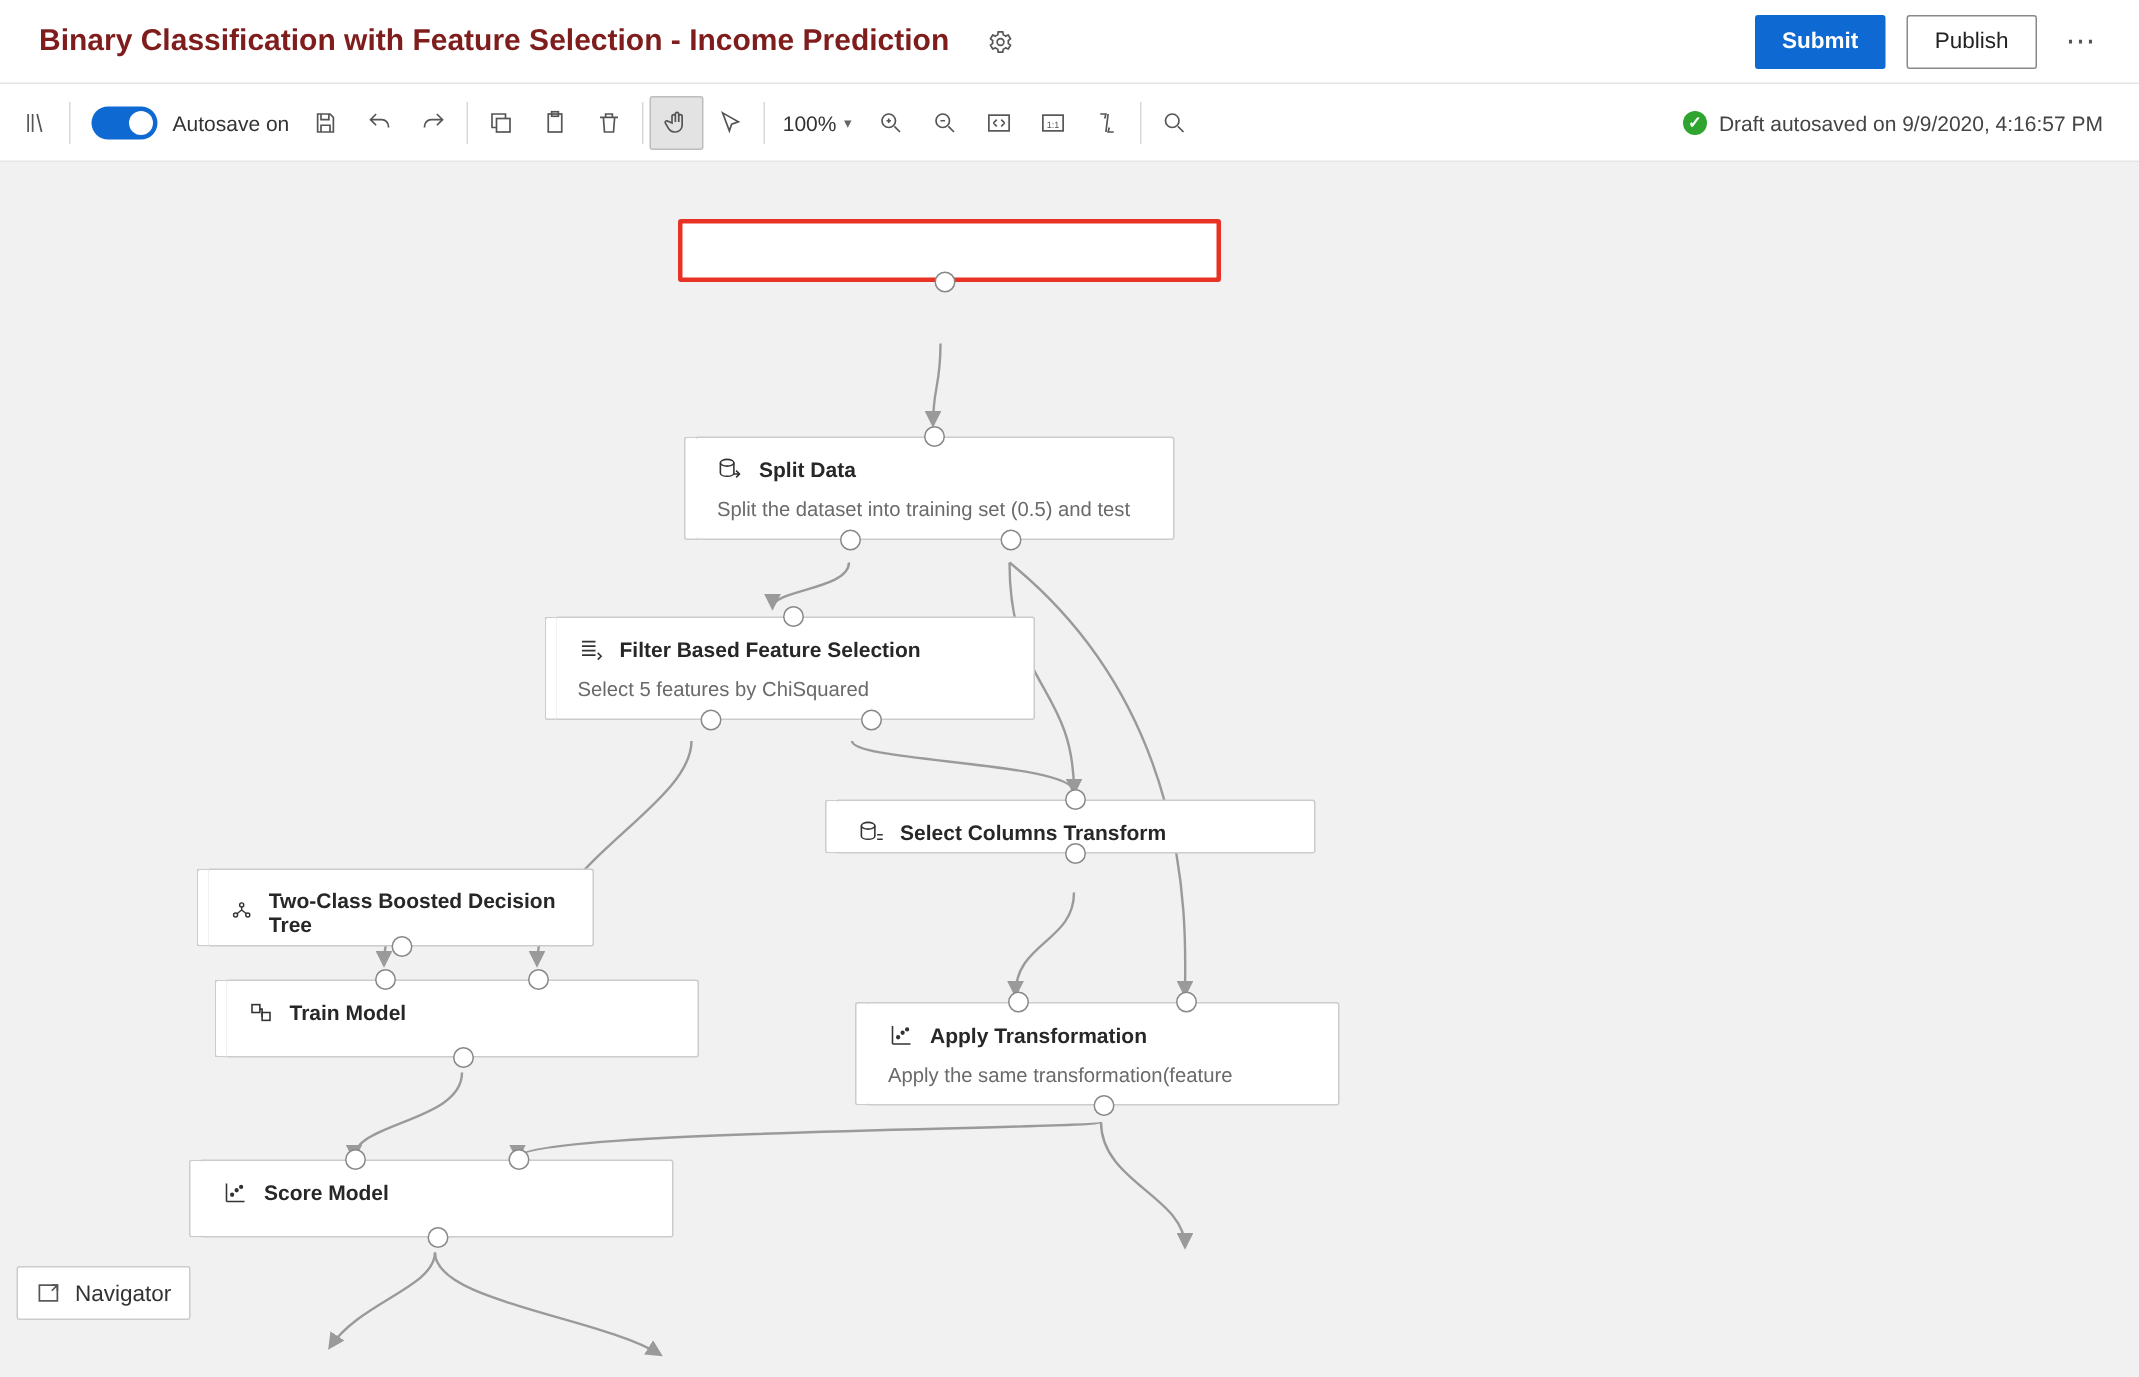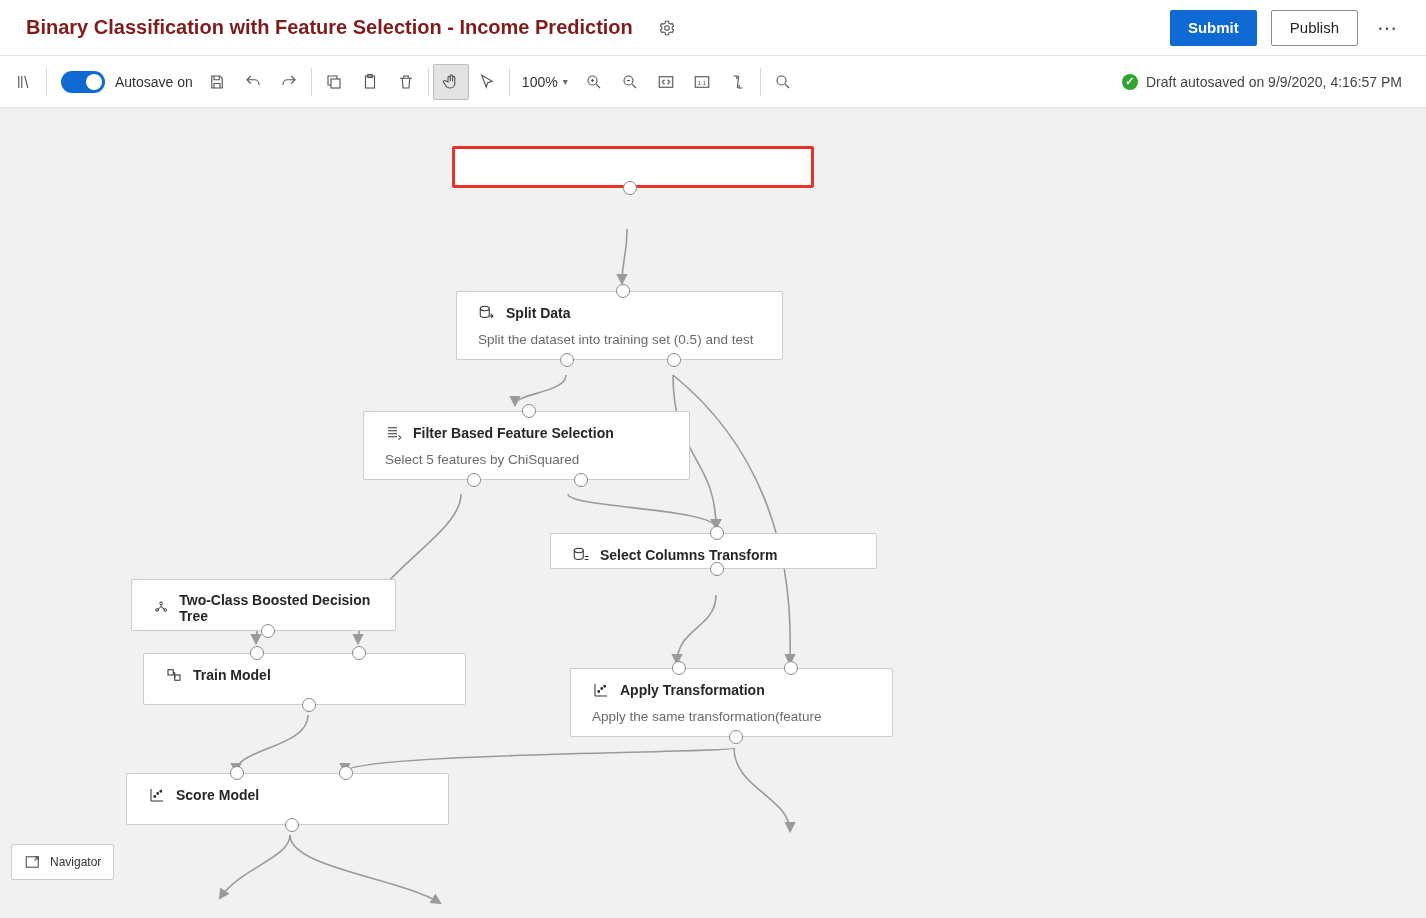--- a/index.html
+++ b/index.html
@@ -48,21 +48,21 @@
   .node .tab { position:absolute; left:-8px; top:-1px; bottom:-1px; width:8px; background:#fff; border:1px solid #ccc; border-right:none; border-radius:2px 0 0 2px;}
   .node.highlight-border { border:3px solid #e93226; padding:18px 14px;}
   .node.highlight-border .inner { border:1px solid #ccc; padding:12px 14px; position:relative;}
   .node.highlight-border .inner .tab { position:absolute; left:-8px; top:-1px; bottom:-1px; width:8px; background:#fff; border:1px solid #ccc; border-right:none;}
   .port {
     position:absolute; width:14px; height:14px; background:#fff; border:1.5px solid #888; border-radius:50%;
   }
   
   .navigator {
     position:absolute; left:11px; bottom:38px; background:#fff; border:1px solid #ccc; border-radius:2px;
-    padding:8px 12px; display:flex; align-items:center; gap:8px; font-size:12px; color:#333; cursor:pointer;
+    padding:8px 12px; display:flex; align-items:center; gap:8px; font-size:15px; color:#333; cursor:pointer;
   }
   
   svg.icon { width:18px; height:18px; stroke:#555; fill:none; stroke-width:1.5;}
   svg.nicon { width:18px; height:18px; stroke:#333; fill:none; stroke-width:1.4;}
 </style>
 </head>
 <body>
 
 <div class="header">
   <div class="title">Binary Classification with Feature Selection - Income Prediction</div>

